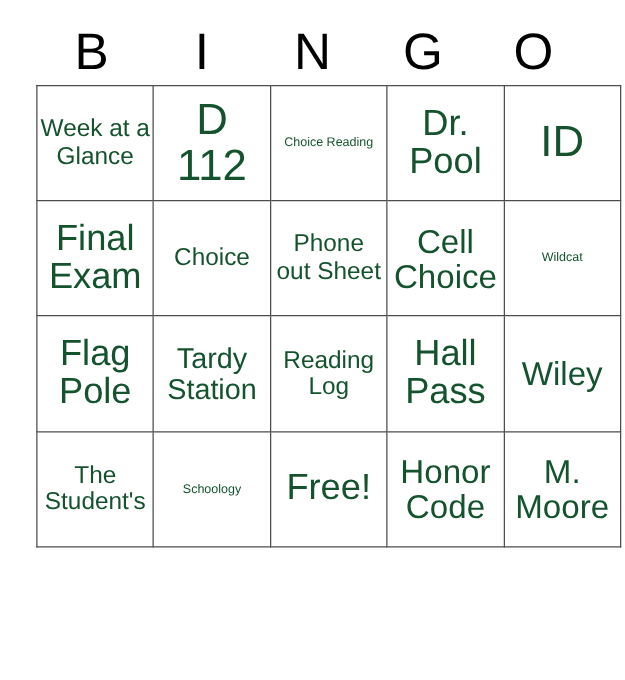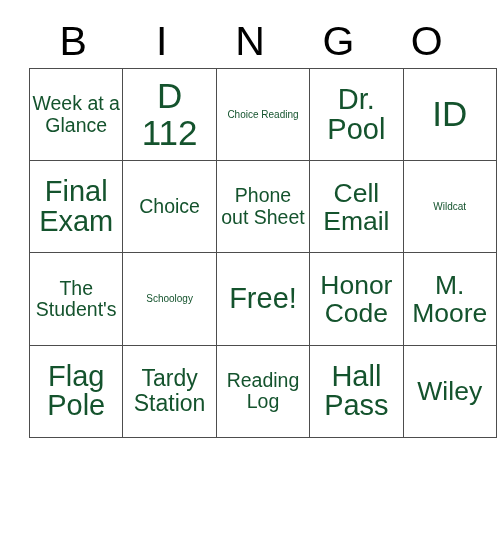--- a/index.html
+++ b/index.html
@@ -108,56 +108,56 @@
         <td>
             <span class="cell-text fs-max">Final Exam</span>
           </td>
         <td>
             <span class="cell-text fs-md">Choice</span>
           </td>
         <td>
             <span class="cell-text fs-md">Phone out Sheet</span>
           </td>
         <td>
-            <span class="cell-text fs-xl">Cell Email</span>
+            <span class="cell-text fs-xl">Cell Choice</span>
           </td>
         <td>
             <span class="cell-text fs-sm">Wildcat</span>
+          </td>
+      </tr>
+      <tr>
+        <td>
+            <span class="cell-text fs-max">Flag Pole</span>
+          </td>
+        <td>
+            <span class="cell-text fs-lg">Tardy Station</span>
+          </td>
+        <td>
+            <span class="cell-text fs-md">Reading Log</span>
+          </td>
+        <td>
+            <span class="cell-text fs-max">Hall Pass</span>
+          </td>
+        <td>
+            <span class="cell-text fs-xl">Wiley</span>
           </td>
       </tr>
       <tr>
         <td>
             <span class="cell-text fs-md">The Student's</span>
           </td>
         <td>
             <span class="cell-text fs-sm">Schoology</span>
           </td>
         <td>
             <span class="cell-text fs-max">Free!</span>
           </td>
         <td>
             <span class="cell-text fs-xl">Honor Code</span>
           </td>
         <td>
             <span class="cell-text fs-xl">M. Moore</span>
           </td>
       </tr>
-      <tr>
-        <td>
-            <span class="cell-text fs-max">Flag Pole</span>
-          </td>
-        <td>
-            <span class="cell-text fs-lg">Tardy Station</span>
-          </td>
-        <td>
-            <span class="cell-text fs-md">Reading Log</span>
-          </td>
-        <td>
-            <span class="cell-text fs-max">Hall Pass</span>
-          </td>
-        <td>
-            <span class="cell-text fs-xl">Wiley</span>
-          </td>
-      </tr>
     </tbody>
   </table>
 
 </div>
 
 </body></html>

